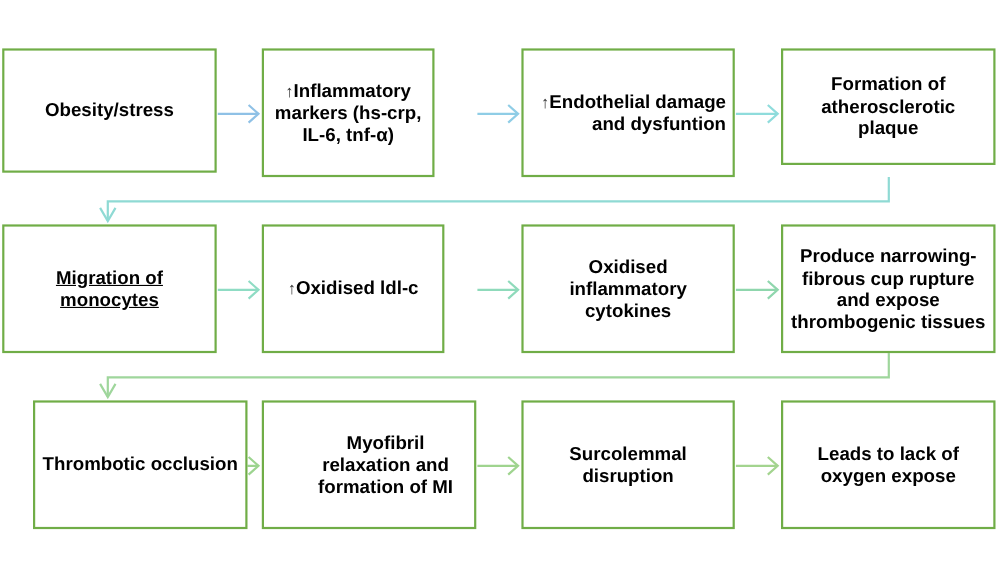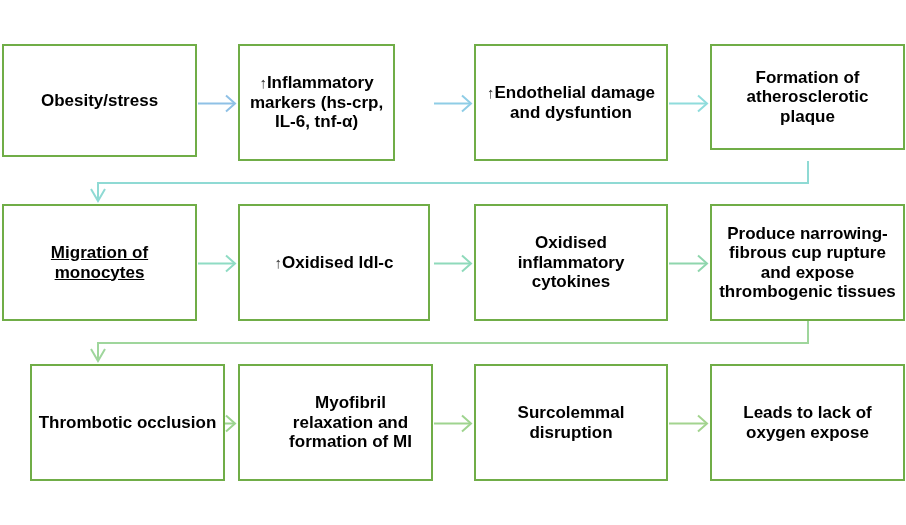--- a/index.html
+++ b/index.html
@@ -39,31 +39,31 @@
     <path d="M669,423.5 H707" fill="none" stroke="#a3d48f" stroke-width="2"></path>
     <path d="M698,415.5 L707,423.5 L698,431.5" fill="none" stroke="#a3d48f" stroke-width="2"></path>
   </svg>
 
 <div class="box" style="left:2px;top:44px;width:195px;height:113px;">
   <span><span class="up"></span><span>Obesity/stress</span></span>
 </div>
 <div class="box" style="left:238px;top:44px;width:157px;height:117px;">
   <span><span class="up">↑</span><span>Inflammatory markers (hs-crp, IL-6, tnf-α)</span></span>
 </div>
-<div class="box" style="left:474px;top:44px;width:194px;height:117px;">
+<div class="box" style="left:474px;top:44px;width:194px;height:117px;text-align:right;">
   <span><span class="up">↑</span><span>Endothelial damage and dysfuntion</span></span>
 </div>
 <div class="box" style="left:710px;top:44px;width:195px;height:106px;">
   <span><span class="up"></span><span>Formation of atherosclerotic plaque</span></span>
 </div>
 
 <div class="box" style="left:2px;top:204px;width:195px;height:117px;text-decoration:underline;">
   <span><span class="up"></span><span>Migration of monocytes</span></span>
 </div>
-<div class="box" style="left:238px;top:204px;width:192px;height:117px;align-items:center;">
+<div class="box" style="left:238px;top:204px;width:166px;height:117px;align-items:center;">
   <span><span class="up">↑</span><span>Oxidised ldl-c</span></span>
 </div>
 <div class="box" style="left:474px;top:204px;width:194px;height:117px;">
   <span><span class="up"></span><span>Oxidised inflammatory cytokines</span></span>
 </div>
 <div class="box" style="left:710px;top:204px;width:195px;height:117px;">
   <span><span class="up"></span><span>Produce narrowing-fibrous cup rupture and expose thrombogenic tissues</span></span>
 </div>
 
 <div class="box" style="left:2px;top:364px;width:195px;height:117px;margin-left:28px;">

